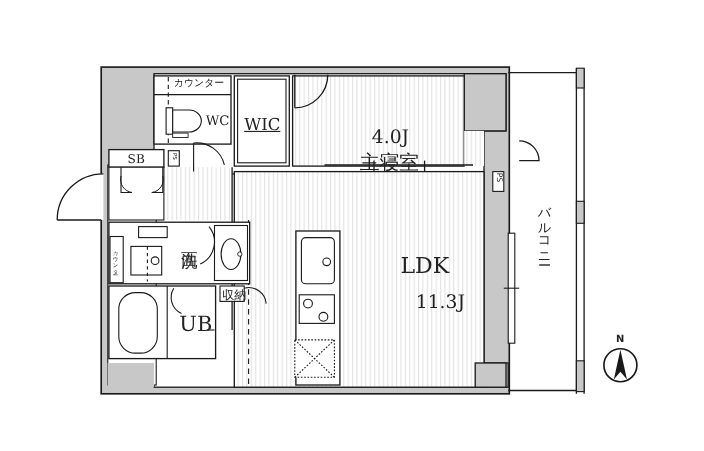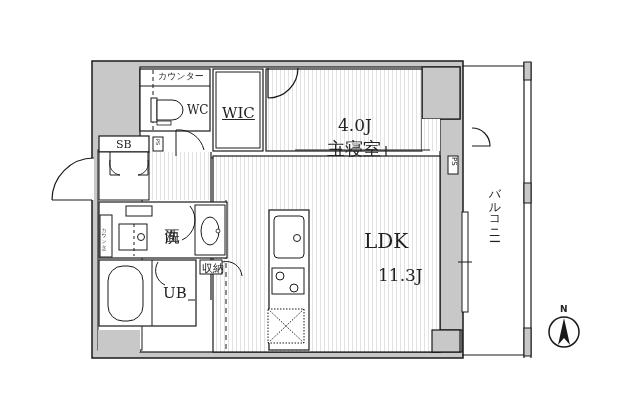--- a/index.html
+++ b/index.html
@@ -150,21 +150,21 @@
 <span class="lbl serif" style="left:327px;top:92px;font-size:18px;margin-top:48px;">主寝室</span>
 <span class="lbl serif" style="left:338px;top:117px;font-size:17px;">4.0J</span>
 
 <span class="lbl serif" style="left:364px;top:231px;font-size:20px;">LDK</span>
 <span class="lbl serif" style="left:378px;top:255px;font-size:17px;margin-top:12px;">11.3J</span>
 
 <span class="lbl serif" style="left:222px;top:106px;font-size:15px;text-decoration:underline;">WIC</span>
 <span class="lbl serif" style="left:187px;top:104px;font-size:12px;">WC</span>
 
 <span class="lbl serif vert" style="left:164px;top:217px;font-size:15px;">洗面</span>
-<span class="lbl serif" style="left:163px;top:286px;font-size:15px;">UB</span>
+<span class="lbl serif" style="left:163px;top:286px;font-size:19px;">UB</span>
 <span class="lbl serif" style="left:116px;top:139px;font-size:11px;">SB</span>
 <span class="lbl sans vert" style="left:489px;top:180px;font-size:12px;">バルコニー</span>
 
 <span class="lbl sans" style="left:158px;top:72px;font-size:9px;">カウンター</span>
 <span class="lbl sans vert" style="left:101px;top:224px;font-size:5px;">カウンター</span>
 <span class="lbl sans" style="left:202px;top:263px;font-size:11px;">収納</span>
 <span class="lbl sans vert" style="left:450px;top:157px;font-size:7px;">PS</span>
 <span class="lbl sans vert" style="left:155px;top:139px;font-size:5px;">PS</span>
 
 <span class="lbl sans" style="left:560px;top:305px;font-size:9px;font-weight:bold;">N</span>

